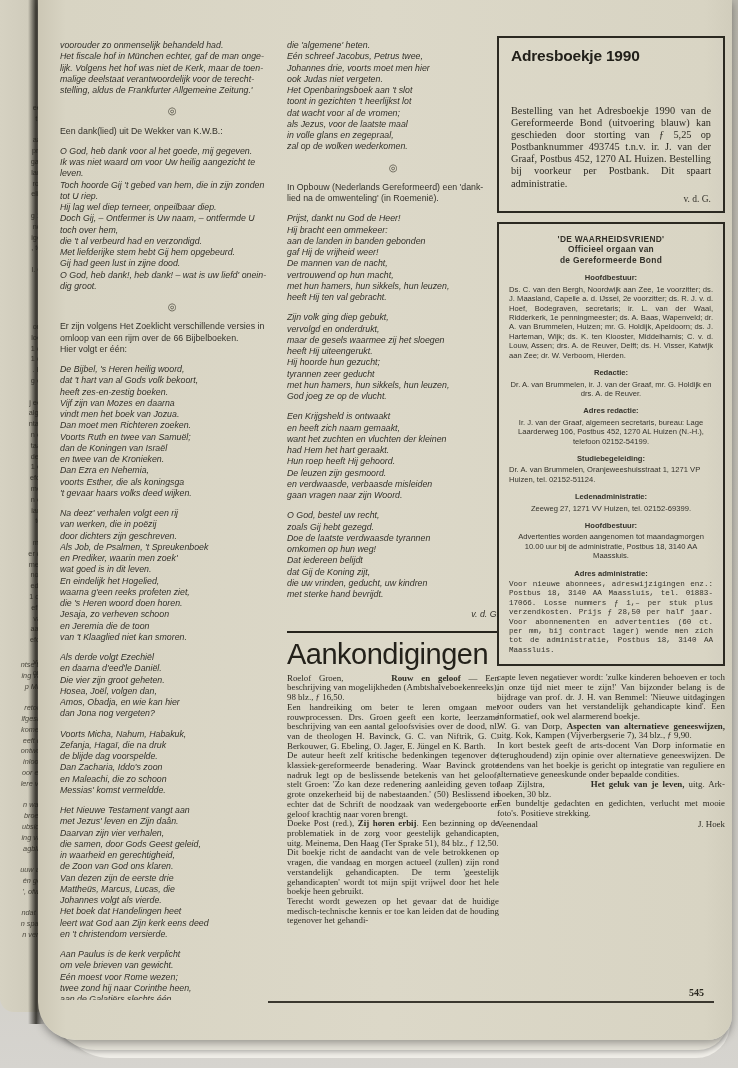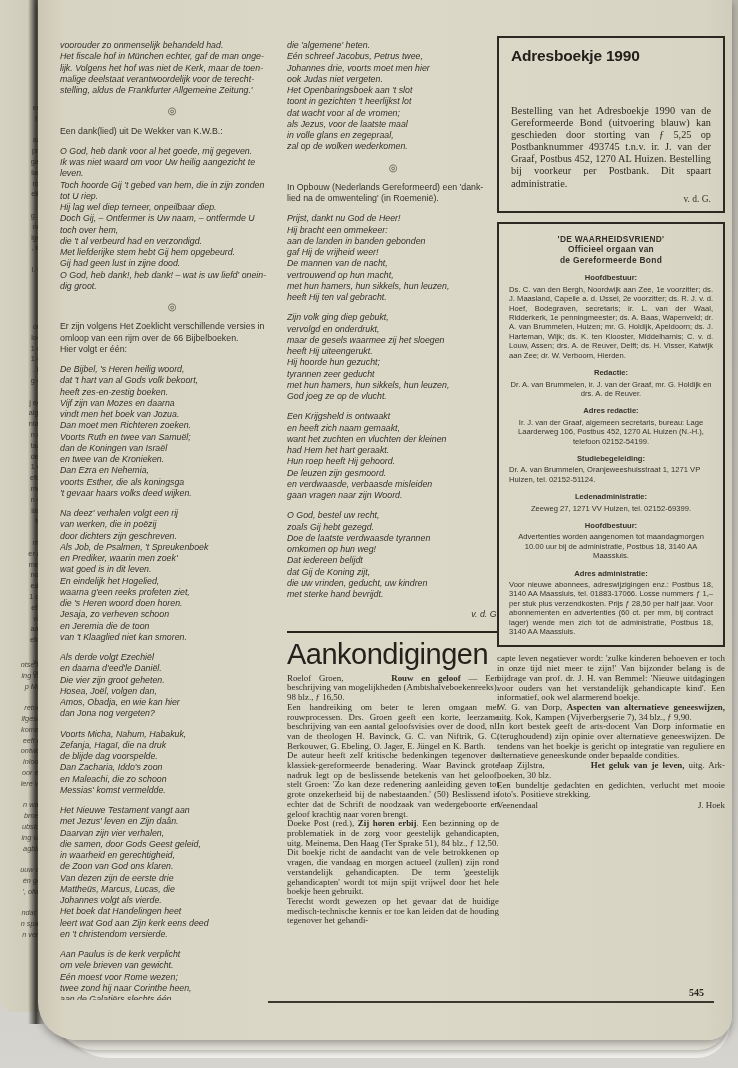--- a/index.html
+++ b/index.html
@@ -321,21 +321,21 @@
           <div class="wv-t" style="text-align: center;">Dr. A. van Brummelen, ir. J. van der Graaf, mr. G. Holdijk en drs. A. de Reuver.</div>
           <div class="wv-h">Adres redactie:</div>
           <div class="wv-t" style="text-align: center;">Ir. J. van der Graaf, algemeen secretaris, bureau: Lage Laarderweg 106, Postbus 452, 1270 AL Huizen (N.-H.), telefoon 02152-54199.</div>
           <div class="wv-h">Studiebegeleiding:</div>
           <div class="wv-t" style="text-align: left;">Dr. A. van Brummelen, Oranjeweeshuisstraat 1, 1271 VP Huizen, tel. 02152-51124.</div>
           <div class="wv-h">Ledenadministratie:</div>
           <div class="wv-t" style="text-align: center;">Zeeweg 27, 1271 VV Huizen, tel. 02152-69399.</div>
           <div class="wv-h">Hoofdbestuur:</div>
           <div class="wv-t" style="text-align: center;">Advertenties worden aangenomen tot maandagmorgen 10.00 uur bij de administratie, Postbus 18, 3140 AA Maassluis.</div>
           <div class="wv-h">Adres administratie:</div>
-          <div class="wv-t" style="text-align: justify;">Voor nieuwe abonnees, adreswijzigingen enz.: Postbus 18, 3140 AA Maassluis, tel. 01883-17066. Losse nummers ƒ 1,– per stuk plus verzendkosten. Prijs ƒ 28,50 per half jaar. Voor abonnementen en advertenties (60 ct. per mm, bij contract lager) wende men zich tot de administratie, Postbus 18, 3140 AA Maassluis.</div>
+          <div class="wv-t" style="text-align: justify; font-family: Liberation Mono, monospace;">Voor nieuwe abonnees, adreswijzigingen enz.: Postbus 18, 3140 AA Maassluis, tel. 01883-17066. Losse nummers ƒ 1,– per stuk plus verzendkosten. Prijs ƒ 28,50 per half jaar. Voor abonnementen en advertenties (60 ct. per mm, bij contract lager) wende men zich tot de administratie, Postbus 18, 3140 AA Maassluis.</div>
         </div>
     </div>
     <div class="serif-col" id="col3-text">
       <div>
           <div class="blk ">capte leven negatiever wordt: 'zulke kinderen behoeven er toch in onze tijd niet meer te zijn!' Van bijzonder belang is de bijdrage van prof. dr. J. H. van Bemmel: 'Nieuwe uitdagingen voor ouders van het verstandelijk gehandicapte kind'. Een informatief, ook wel alarmerend boekje.</div>
           <div class="blk "><span>W. G. van Dorp, </span><span style="font-weight: bold;">Aspecten van alternatieve geneeswijzen,</span><span> uitg. Kok, Kampen (Vijverbergserie 7), 34 blz., ƒ 9,90.</span></div>
           <div class="blk ">In kort bestek geeft de arts-docent Van Dorp informatie en (terughoudend) zijn opinie over alternatieve geneeswijzen. De tendens van het boekje is gericht op integratie van reguliere en alternatieve geneeskunde onder bepaalde condities.</div>
           <div class="blk "><span>Jaap Zijlstra, </span><span style="font-weight: bold; margin-left: 42px;">Het geluk van je leven,</span><span> uitg. Ark-boeken, 30 blz.</span></div>
           <div class="blk ">Een bundeltje gedachten en gedichten, verlucht met mooie foto's. Positieve strekking.</div>
         </div>

